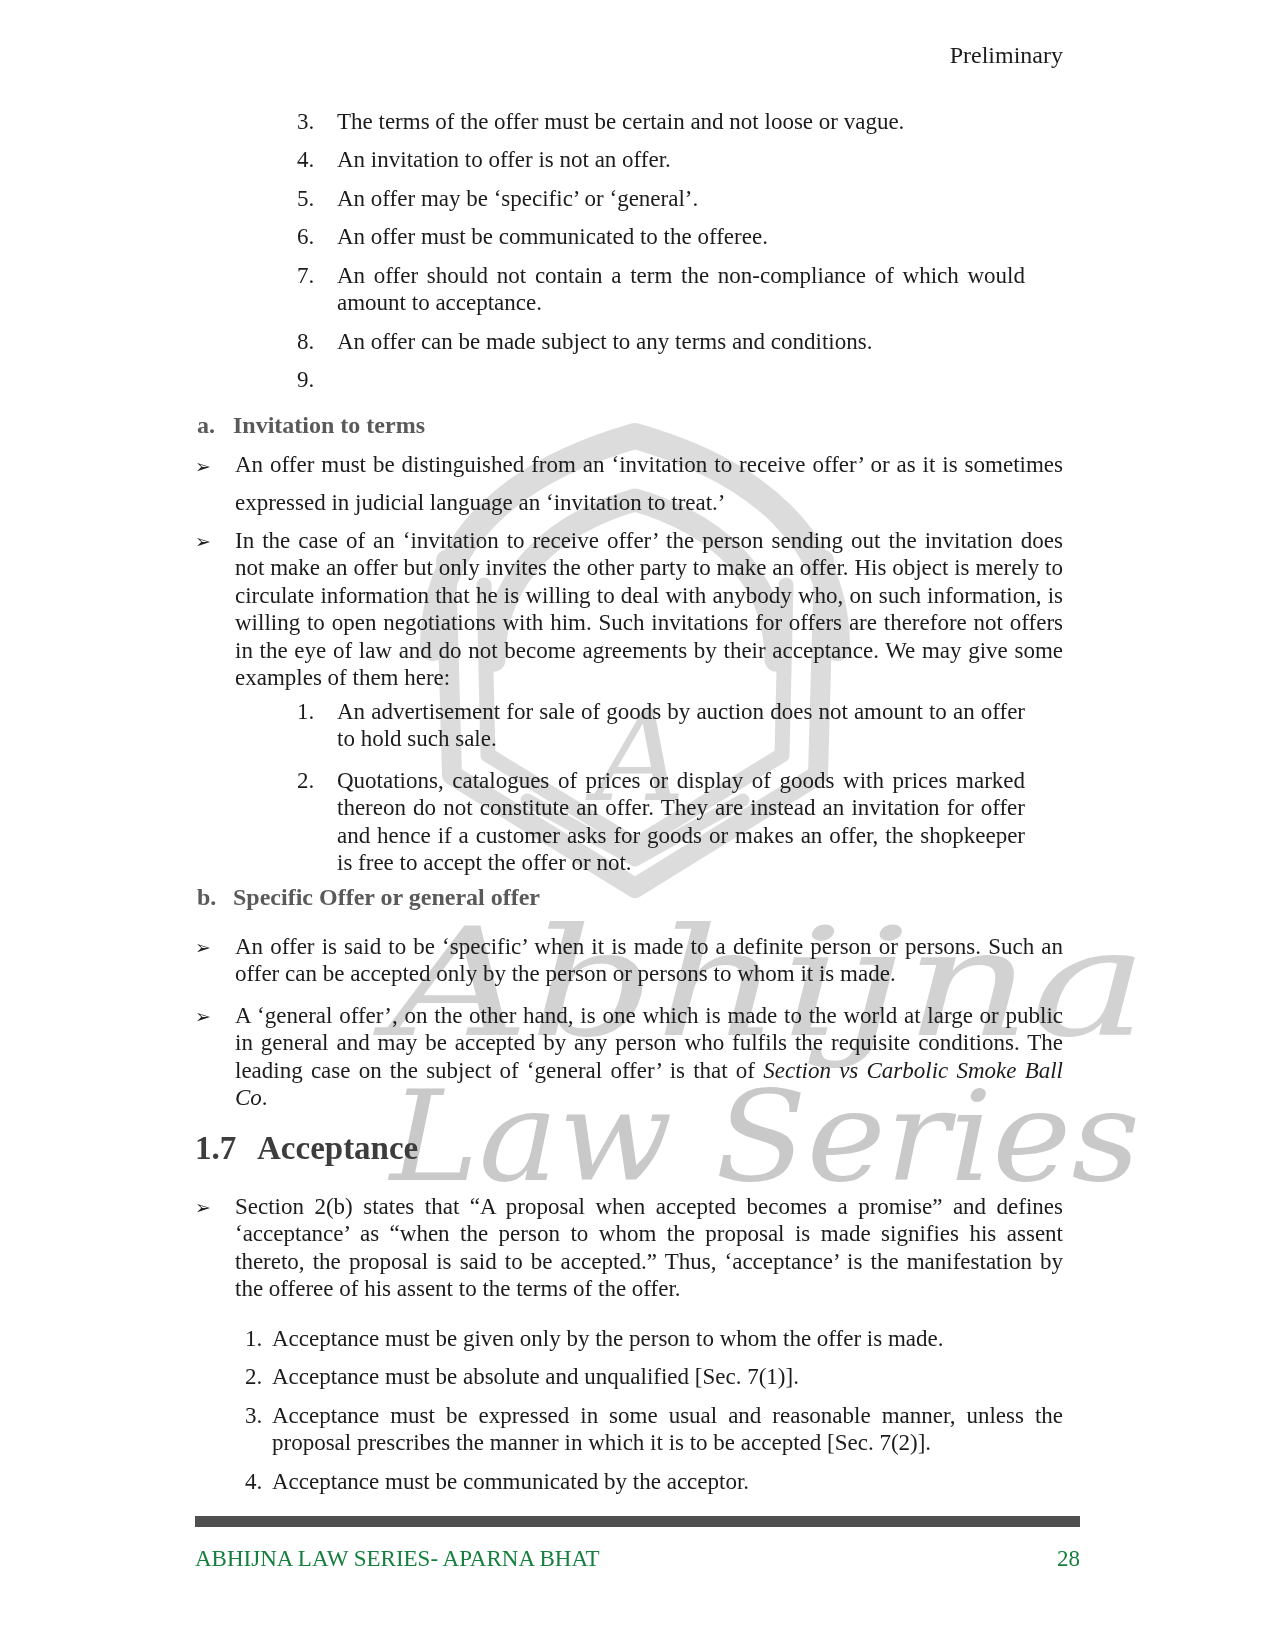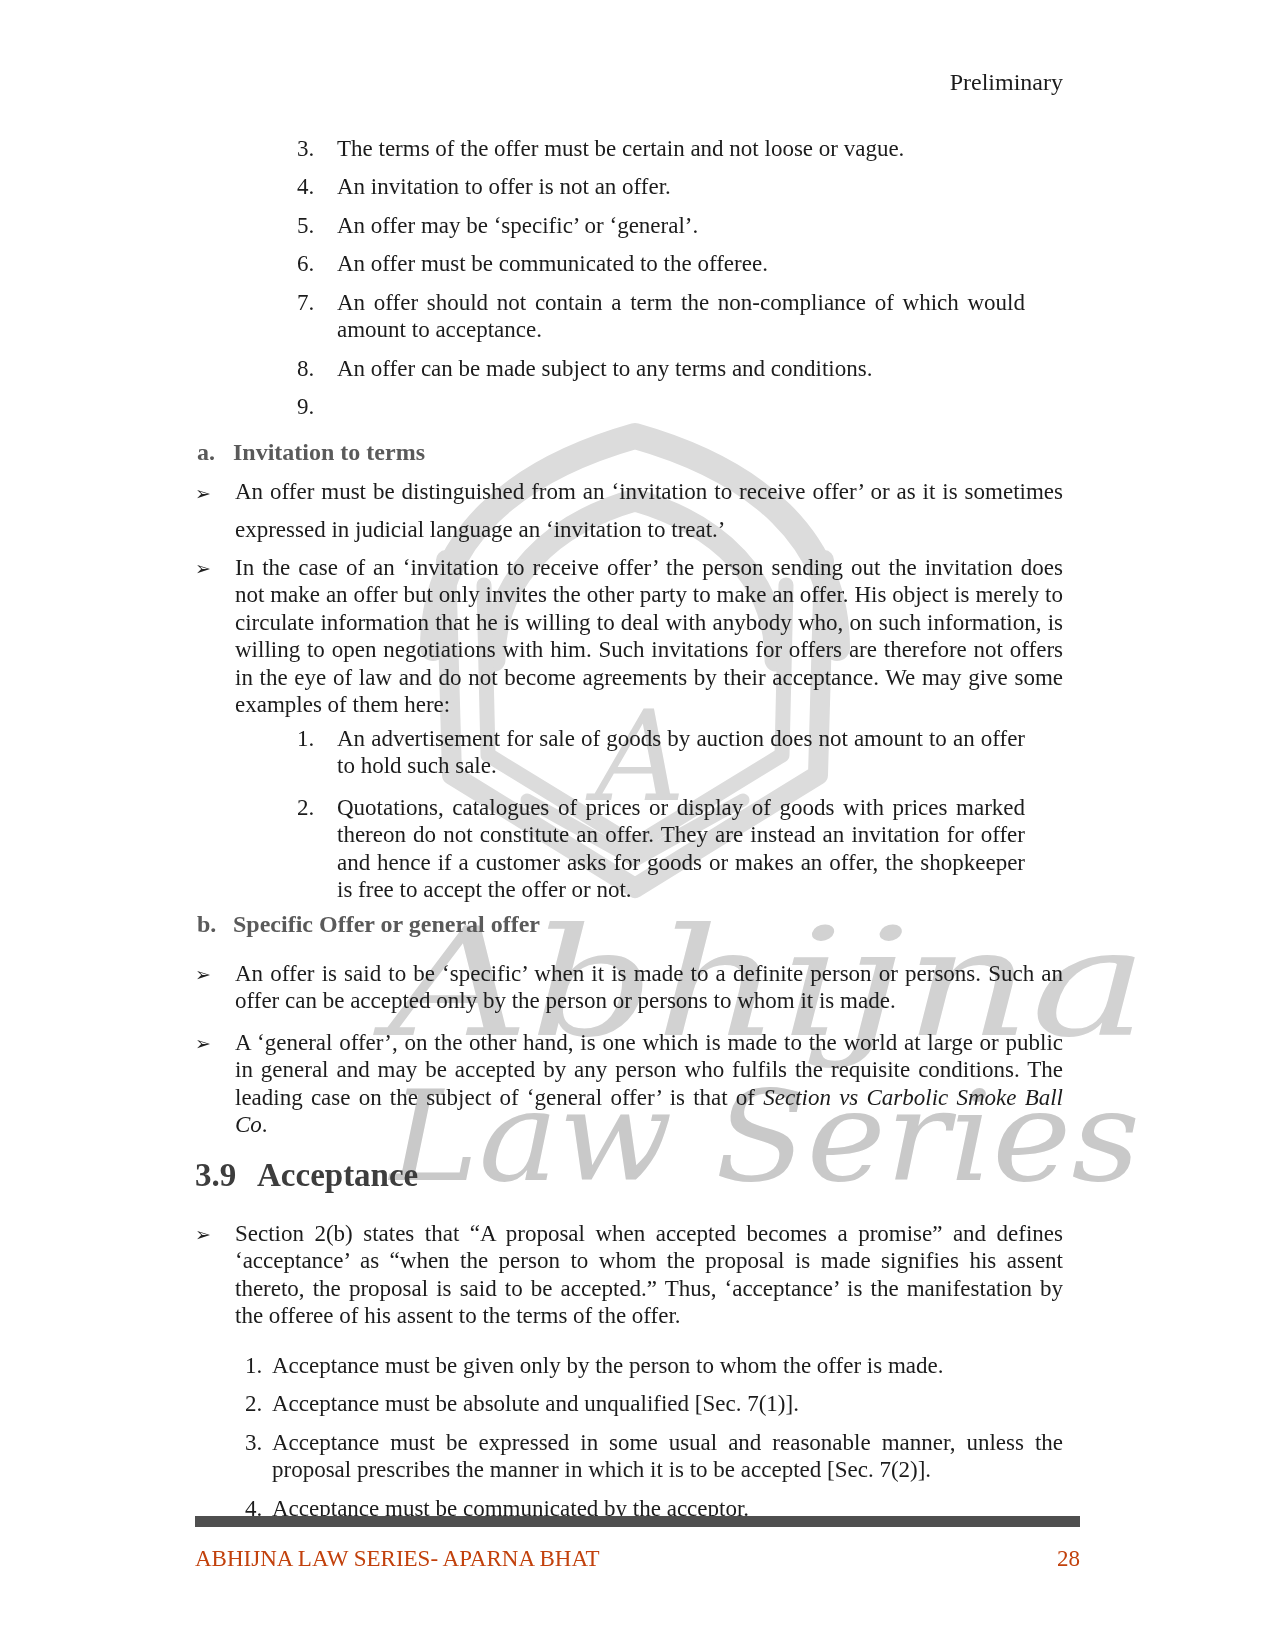--- a/index.html
+++ b/index.html
@@ -11,21 +11,21 @@
     color: #1c1c1c;
     overflow: hidden;
   }
   .watermark {
     position: absolute; left: 0; top: 0; width: 1275px; height: 1650px;
     z-index: 0; pointer-events: none;
   }
   .wm-script { font-family: "DejaVu Serif", serif; font-style: italic; }
   .content {
     position: absolute; left: 195px; top: 0; width: 868px;
-    padding-top: 69px; z-index: 1;
+    padding-top: 42px; z-index: 1;
     font-size: 23px; line-height: 27.5px;
   }
   .page-header { text-align: right; font-size: 24px; color: #1c1c1c; }
 
   .num-list .li { display: flex; align-items: flex-start; }
   .num-list .li + .li { margin-top: 11px; }
   .list-indented .li { padding-left: 102px; }
   .list-indented .num { flex: 0 0 40px; }
   .list-indented .li-text { width: 688px; text-align: justify; }
 
@@ -72,21 +72,21 @@
   .m-bulletB2 { margin-top: 14px; }
   .m-para39 { margin-top: 25px; }
 
   .footer-bar {
     position: absolute; left: 195px; top: 1516px; width: 885px; height: 11px;
     background: #4f4f4f; z-index: 1;
   }
   .footer-row {
     position: absolute; left: 195px; top: 1546px; width: 885px;
     display: flex; justify-content: space-between;
-    font-size: 23px; color: #c2410c; z-index: 1;
+    font-size: 23px; color: #15803d; z-index: 1;
   }
   .case-citation { font-style: italic; }
 </style>
 </head>
 <body>
 
 <svg class="watermark" viewBox="0 0 1275 1650" xmlns="http://www.w3.org/2000/svg" aria-hidden="true">
   <g fill="none" stroke="#dcdcdc" stroke-linecap="round" stroke-linejoin="round">
     <path stroke-width="26" d="M 433 648 C 433 538 515 470 635 436 C 755 470 837 538 837 648"></path>
     <path stroke-width="23" d="M 494 660 C 494 578 552 524 635 500 C 718 524 776 578 776 660"></path>
@@ -168,21 +168,21 @@
     <span class="arrow">➢</span>
     <div class="b-text">An offer is said to be ‘specific’ when it is made to a definite person or persons. Such an offer can be accepted only by the person or persons to whom it is made.</div>
   </div>
 
   <div class="bullet m-bulletB2">
     <span class="arrow">➢</span>
     <div class="b-text"><span>A ‘general offer’, on the other hand, is one which is made to the world at large or public in general and may be accepted by any person who fulfils the requisite conditions. The leading case on the subject of ‘general offer’ is that of </span><span class="case-citation">Section vs Carbolic Smoke Ball Co</span><span>.</span></div>
   </div>
 
   <div class="h-39">
-    <span class="hnum">3.9</span>
+    <span class="hnum">1.7</span>
     <span>Acceptance</span>
   </div>
 
   <div class="bullet m-para39">
     <span class="arrow">➢</span>
     <div class="b-text">Section 2(b) states that “A proposal when accepted becomes a promise” and defines ‘acceptance’ as “when the person to whom the proposal is made signifies his assent thereto, the proposal is said to be accepted.” Thus, ‘acceptance’ is the manifestation by the offeree of his assent to the terms of the offer.</div>
   </div>
 
 
   <div class="num-list rules-list">

